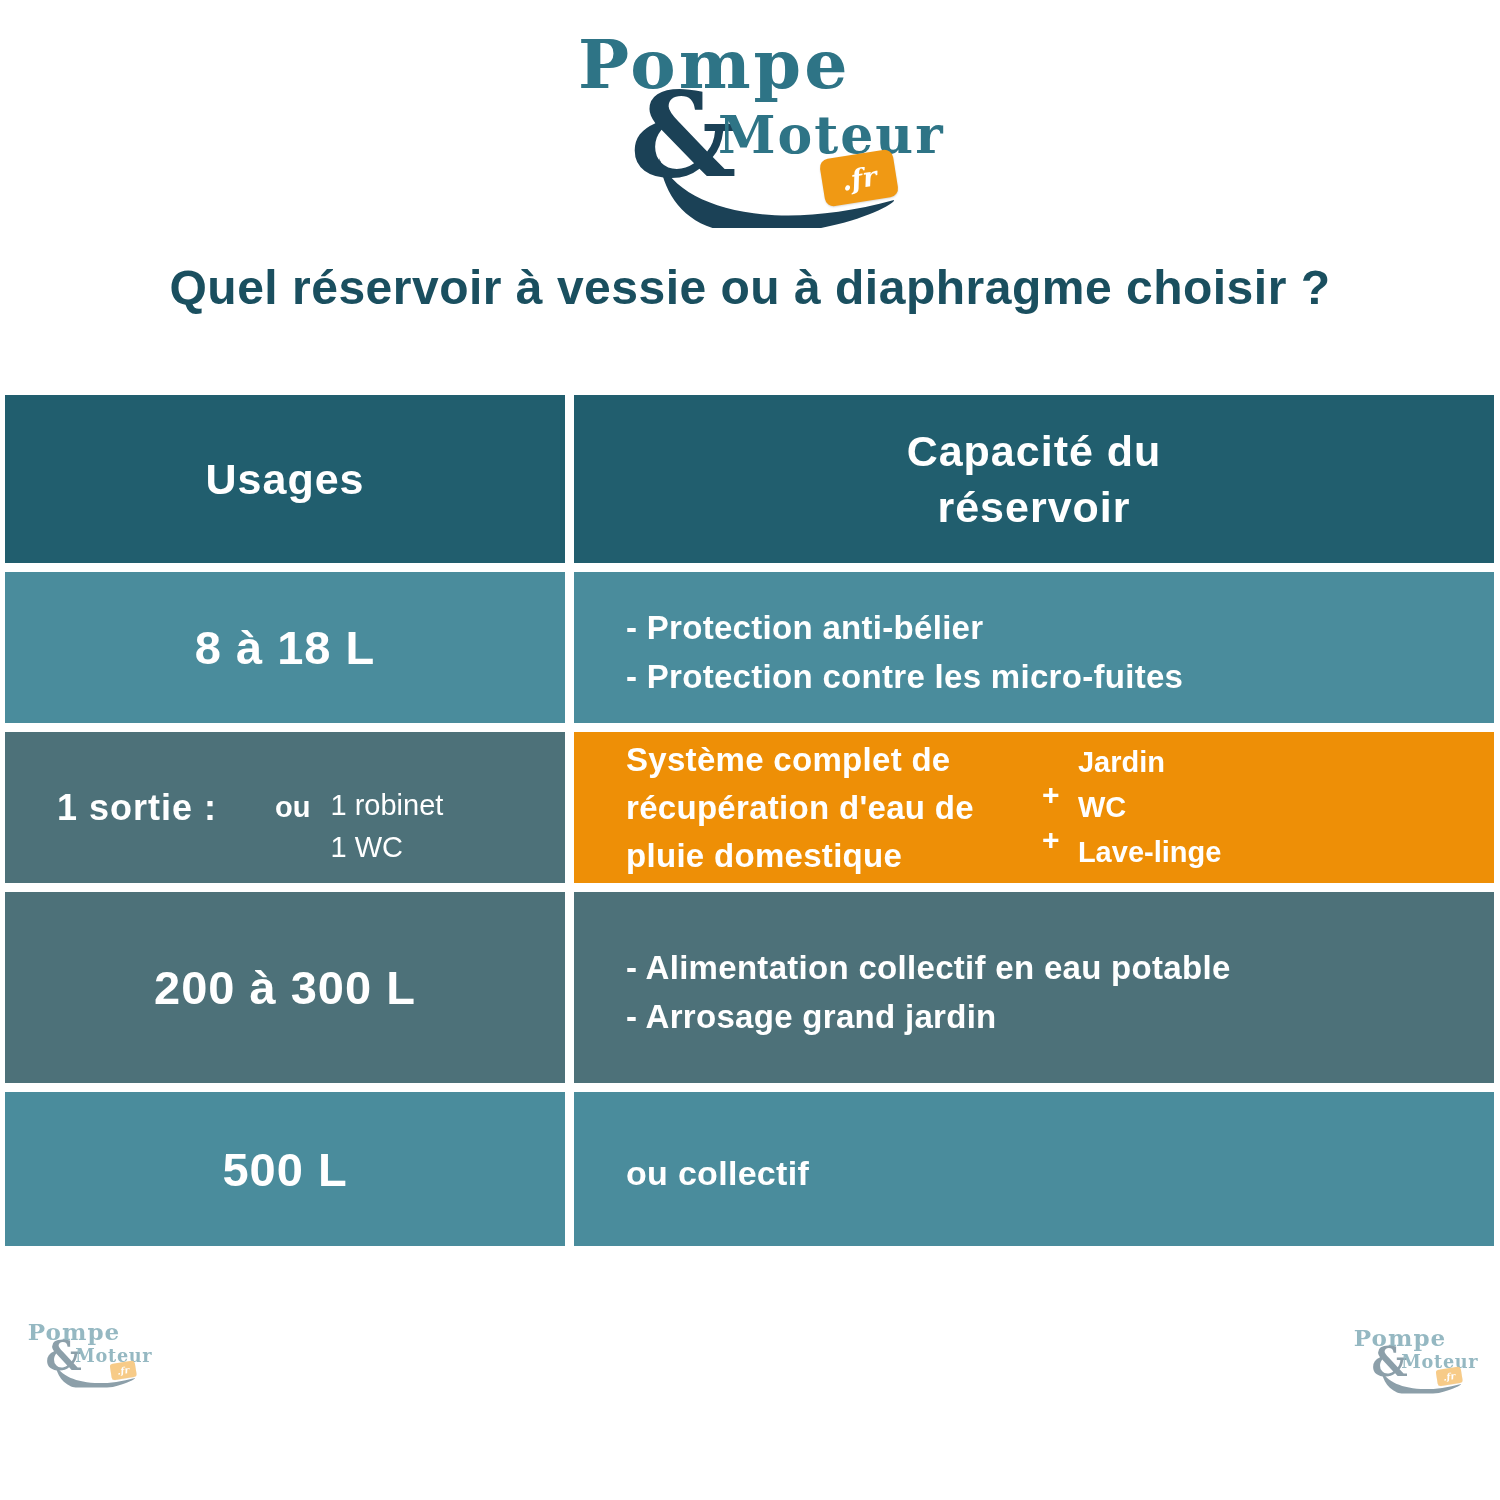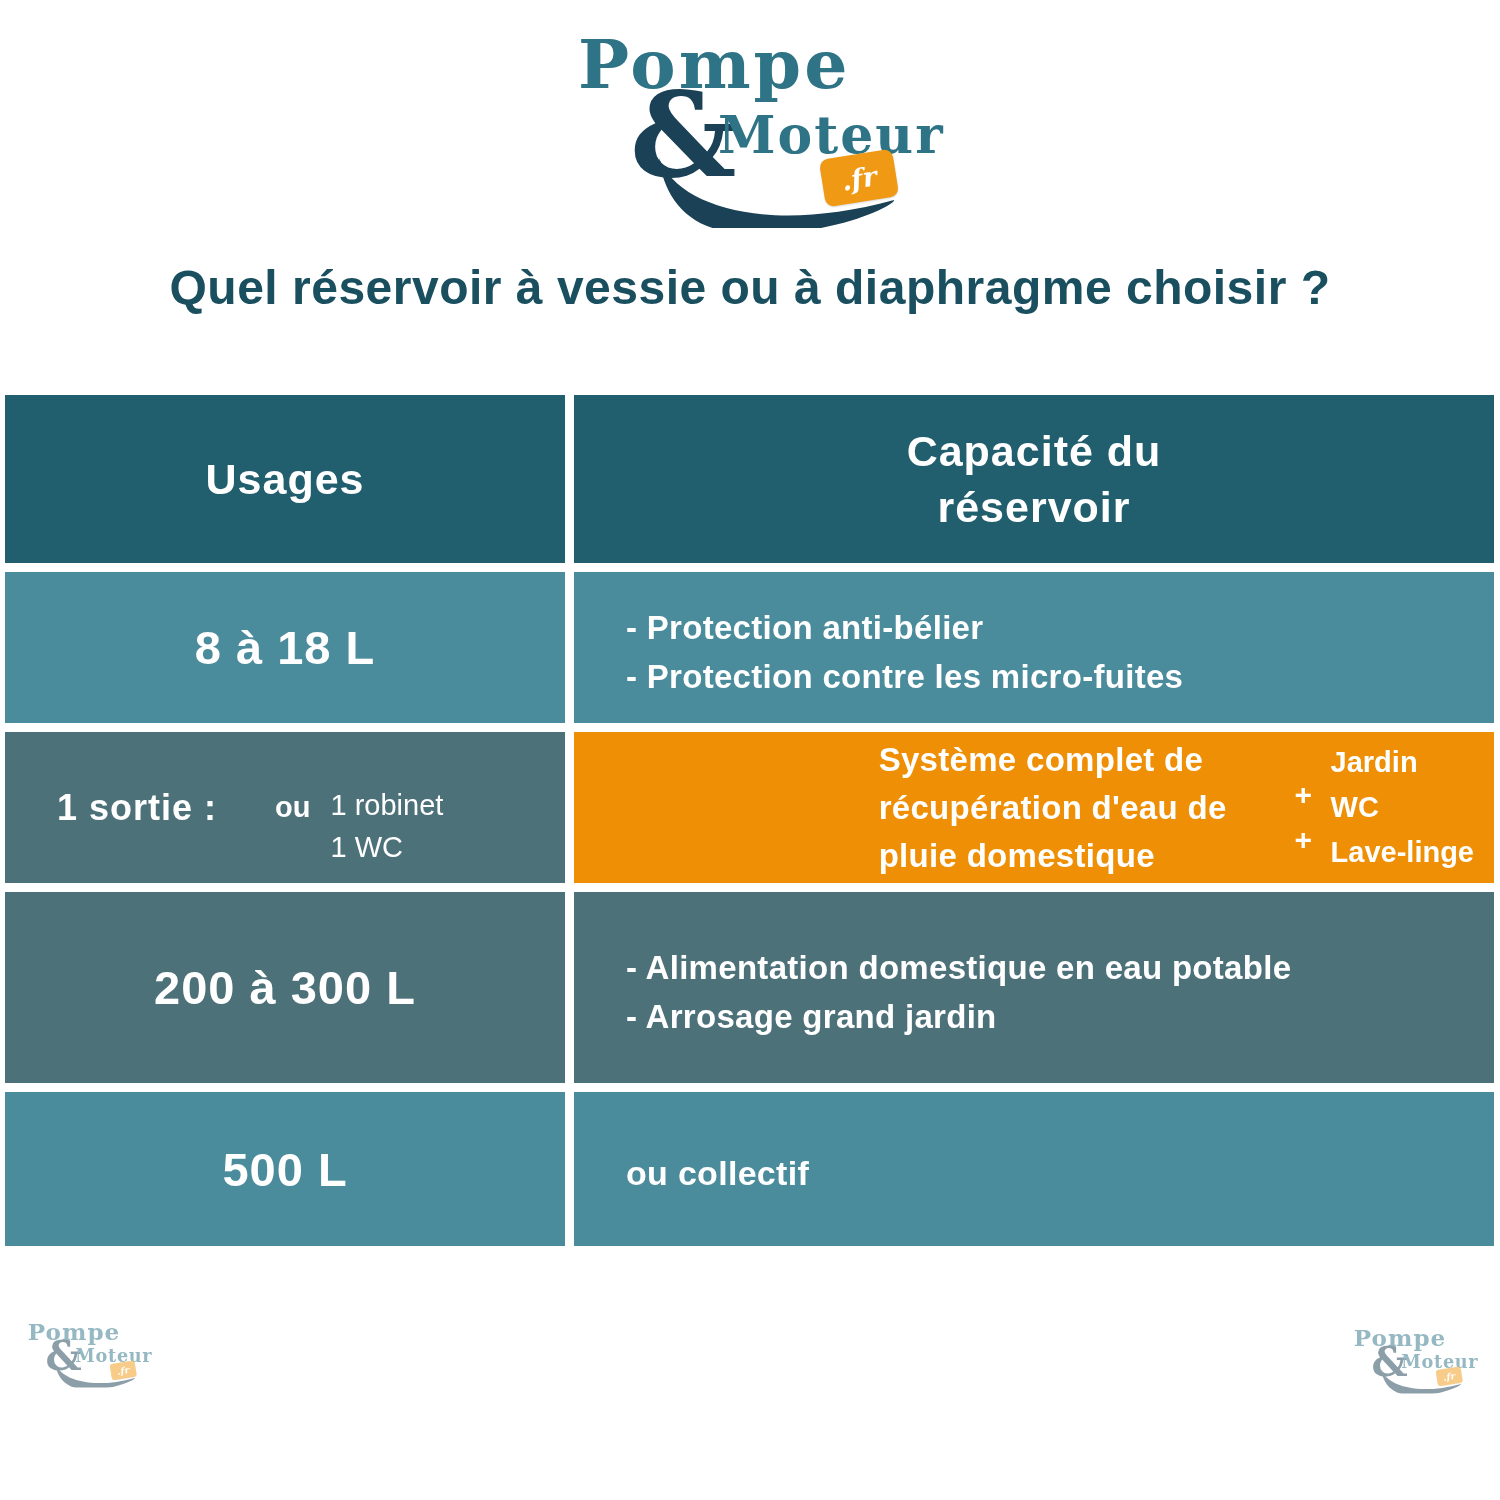--- a/index.html
+++ b/index.html
@@ -102,21 +102,21 @@
   .r5 .usage-lines{font-size:34px;}
 
   
   .sortie-wrap{display:flex;align-items:center;}
   .sortie-label{font-size:36px;font-weight:800;letter-spacing:1px;}
   .ou-label{font-size:29px;font-weight:800;margin-left:58px;}
   .option-lines{margin-left:20px;font-size:29px;font-weight:400;line-height:42px;margin-top:37px;}
   .option-lines .option-line{display:block;}
 
   
-  .r3-wrap{display:flex;align-items:center;width:100%;justify-content:flex-end;}
+  .r3-wrap{display:flex;align-items:center;width:100%;}
   .r3-text{font-size:33px;font-weight:800;line-height:48px;letter-spacing:0.3px;}
   .r3-text .usage-line{display:block;}
   .r3-addons{margin-left:68px;font-size:29px;font-weight:600;line-height:45px;}
   .addon-item{position:relative;display:block;padding-left:36px;}
   .addon-item .plus-sign{
     position:absolute;left:0;top:-13px;
     font-size:30px;font-weight:800;
   }
 </style>
 </head>
@@ -189,21 +189,21 @@
         </span>
       </div>
     </div>
   </div>
 
   <div class="cell capacity-cell bg-slate">
     <span class="capacity-value">200 à 300 L</span>
   </div>
   <div class="cell usages-cell bg-slate">
     <div class="usage-lines">
-      <span class="usage-line">- Alimentation domestique en eau potable</span>
+      <span class="usage-line">- Alimentation collectif en eau potable</span>
       <span class="usage-line">- Arrosage grand jardin</span>
     </div>
   </div>
 
   <div class="cell capacity-cell bg-teal r5">
     <span class="capacity-value">500 L</span>
   </div>
   <div class="cell usages-cell bg-teal r5">
     <div class="usage-lines">
       <span class="usage-line">ou collectif</span>

